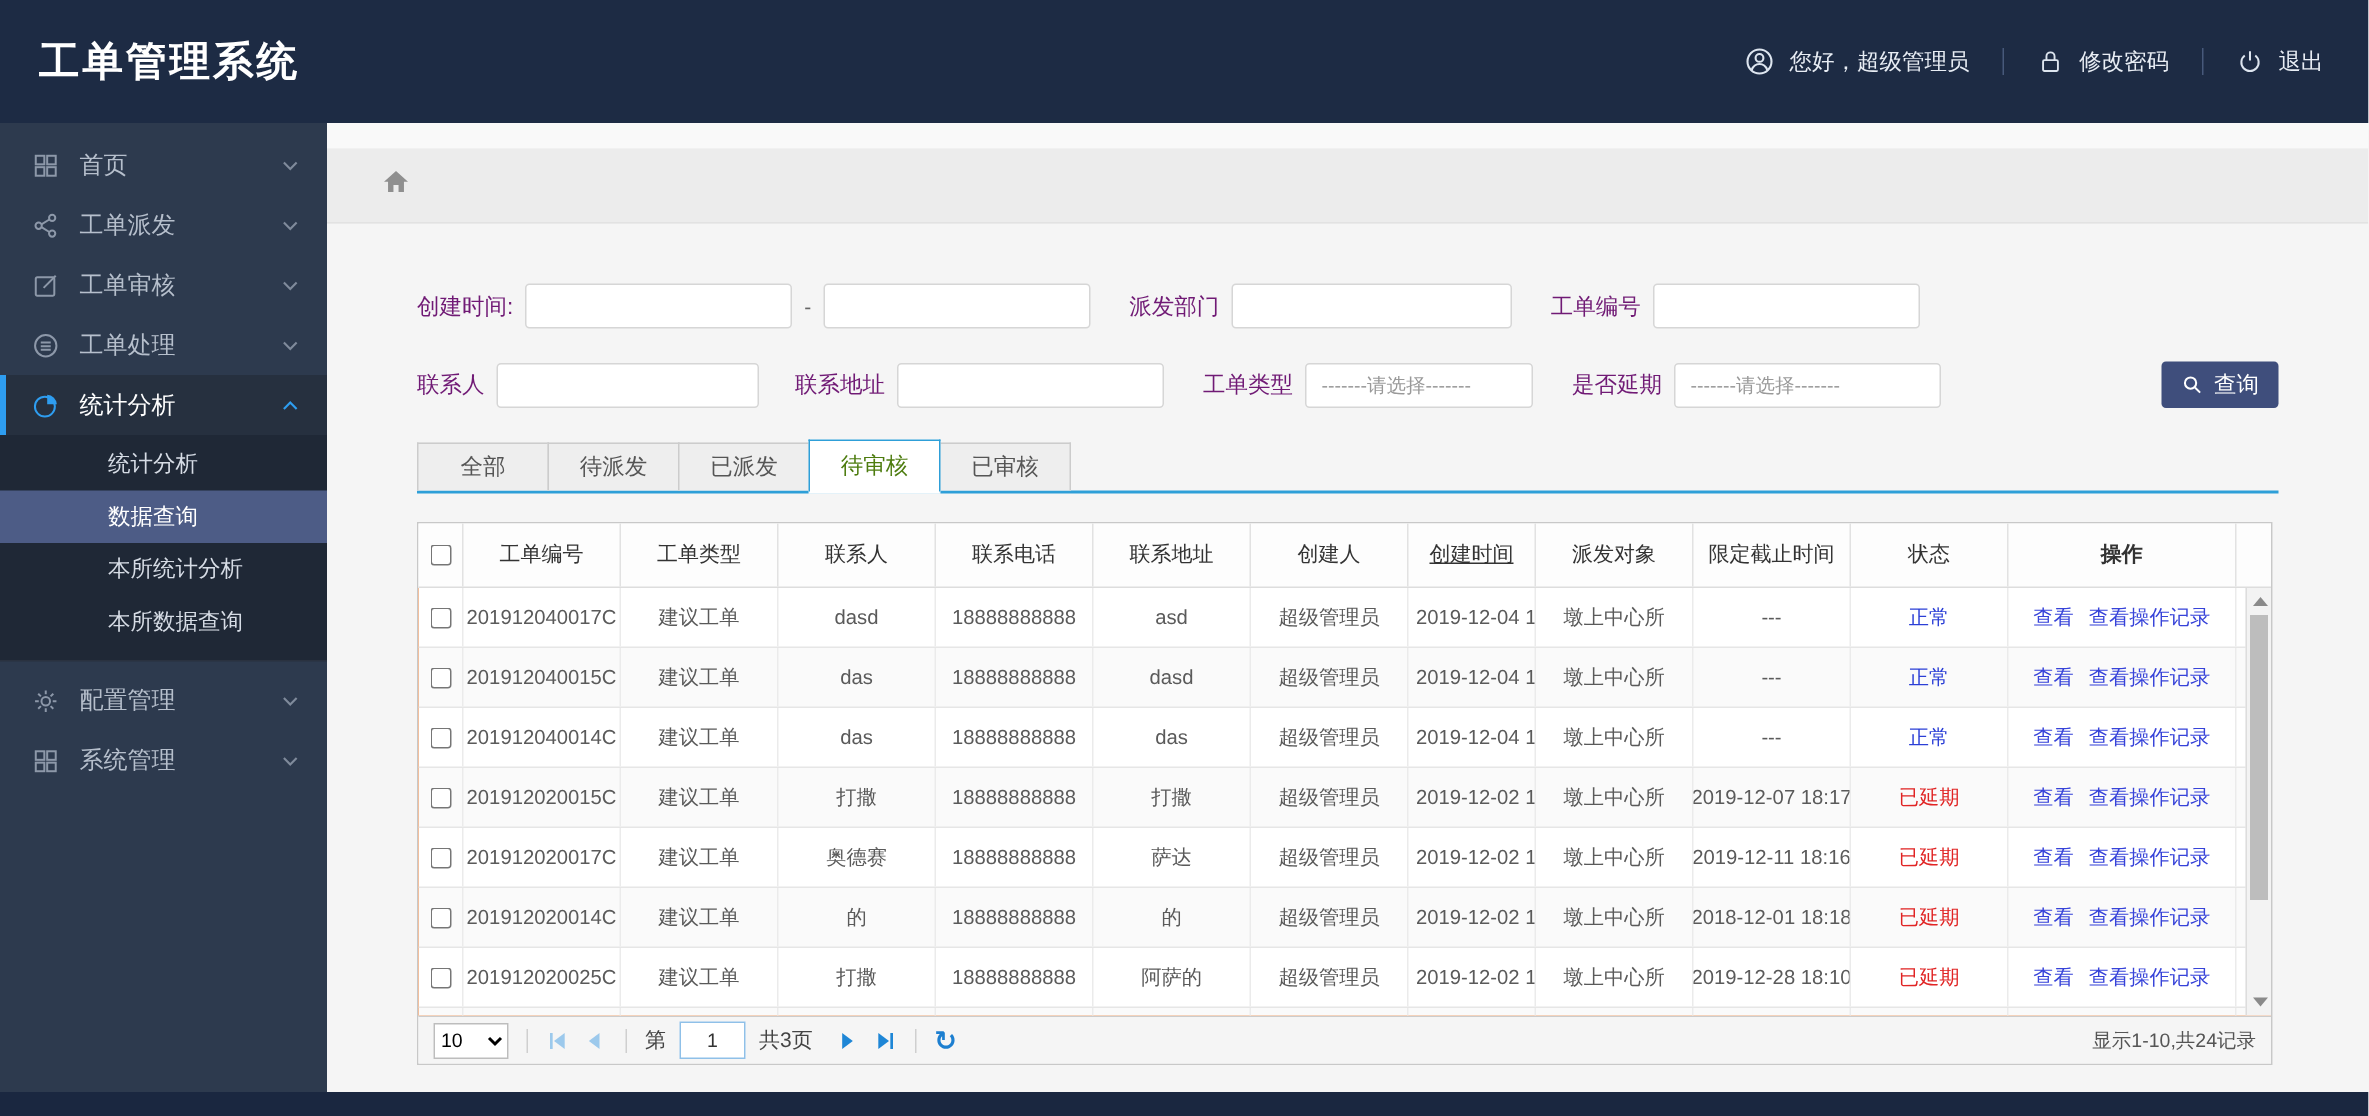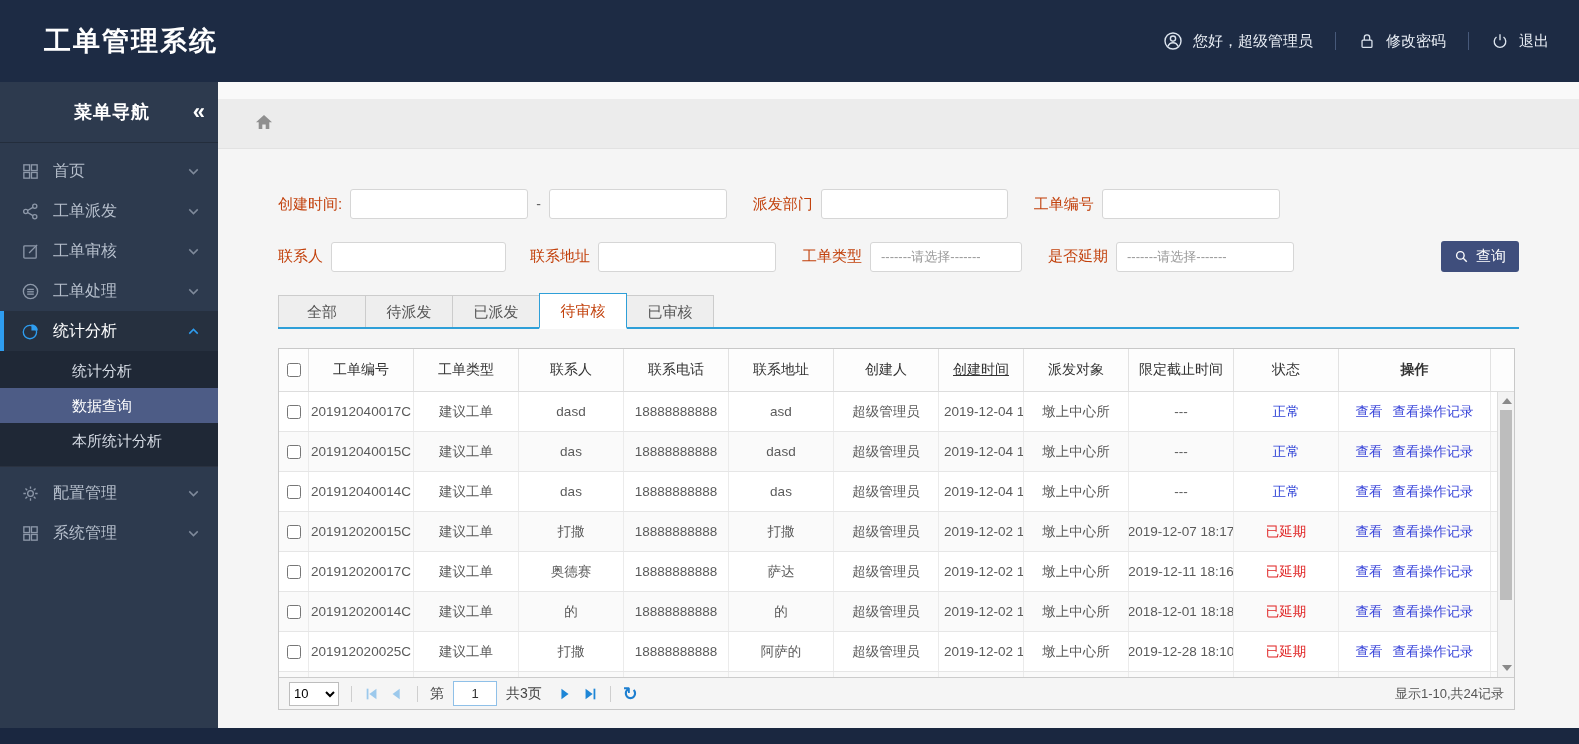--- a/index.html
+++ b/index.html
@@ -3,21 +3,21 @@
 <meta charset="utf-8">
 <style>
   html,body{margin:0;padding:0;}
   body{
     width:1579px;height:744px;position:relative;overflow:hidden;
     background:#f5f5f5;
     font-family:"Liberation Sans","DejaVu Sans",sans-serif;
   }
   
   .app-header{position:absolute;top:0;left:0;width:1579px;height:82px;background:#1d2b44;display:flex;align-items:center;z-index:6;}
-  .app-title{color:#ffffff;font-size:27px;font-weight:bold;margin-left:44px;letter-spacing:2px;}
+  .app-title{color:#ffffff;font-size:27px;font-weight:bold;margin-left:26px;letter-spacing:2px;}
   .header-right{margin-left:auto;margin-right:30px;display:flex;align-items:center;color:#e8edf4;font-size:15px;}
   .hgroup{display:flex;align-items:center;gap:10px;cursor:pointer;}
   .hicon{display:flex;align-items:center;}
   .hicon svg{stroke:#dde5ef;}
   .hsep{width:1px;height:18px;background:#47597a;margin:0 22px;}
   
   .sidebar{position:absolute;top:82px;left:0;width:218px;height:646px;background:#2d3a4e;z-index:5;}
   .side-head{height:60px;display:flex;align-items:center;border-bottom:1px solid rgba(0,0,0,.22);}
   .side-head .t{font-size:18px;font-weight:bold;color:#ffffff;margin-left:74px;letter-spacing:1px;}
   .collapse{margin-left:auto;margin-right:16px;color:#ffffff;font-size:22px;font-weight:bold;letter-spacing:-3px;cursor:pointer;line-height:1;}
@@ -35,34 +35,34 @@
   .sub-item.active{background:#4d5c86;color:#ffffff;}
   
   .main{position:absolute;left:218px;top:82px;width:1361px;height:646px;background:#f5f5f5;overflow:hidden;}
   .strip{height:17px;background:#f9f9f9;}
   .crumb{height:49px;background:#ececec;border-bottom:1px solid #e2e2e2;display:flex;align-items:center;padding-left:36px;color:#8f8f8f;}
   .content{margin:0 60px;}
   
   .frow{display:flex;align-items:center;}
   .frow1{margin-top:40px;}
   .frow2{margin-top:22px;}
-  .flabel{font-size:15px;color:#c2410c;white-space:nowrap;}
+  .flabel{font-size:15px;color:#701a75;white-space:nowrap;}
   .tinput{height:30px;border:1px solid #d6d6d6;border-radius:3px;background:#fff;box-sizing:border-box;font-size:14px;padding:0 8px;color:#333;outline:none;}
   .datewrap{position:relative;width:178px;margin-left:8px;}
   .datewrap .tinput{width:178px;padding-right:32px;}
   .cal-ic{position:absolute;right:7px;top:6px;color:#b3b3b3;pointer-events:none;}
   .dash{margin:0 8px;color:#666;font-size:14px;}
   .selectbox{height:30px;border:1px solid #d6d6d6;border-radius:3px;background:#fff;display:flex;align-items:center;padding:0 26px 0 10px;font-size:13px;color:#999;position:relative;box-sizing:border-box;cursor:pointer;}
   .selectbox .sel-chev{position:absolute;right:7px;top:7px;color:#b3b3b3;}
   .search-btn{margin-left:auto;width:78px;height:31px;background:#3f4e7c;color:#fff;border:none;border-radius:3px;font-size:15px;display:flex;align-items:center;justify-content:center;gap:7px;cursor:pointer;}
   .search-btn svg{stroke:#fff;}
   
   .tabs{display:flex;margin-top:21px;border-bottom:2px solid #2e9fd8;align-items:flex-end;}
   .tab{width:88px;height:32px;line-height:31px;text-align:center;font-size:15px;color:#555;background:#eeeeee;border:1px solid #cccccc;border-bottom:none;box-sizing:border-box;cursor:pointer;margin-right:-1px;}
-  .tab.active{position:relative;margin-bottom:-2px;height:36px;line-height:33px;border:1px solid #2e9fd8;border-bottom:2px solid #ffffff;background:#ffffff;color:#c2410c;z-index:2;}
+  .tab.active{position:relative;margin-bottom:-2px;height:36px;line-height:33px;border:1px solid #2e9fd8;border-bottom:2px solid #ffffff;background:#ffffff;color:#4d7c0f;z-index:2;}
   
   .table-wrap{margin-top:19px;border:1px solid #c8c8c8;background:#fff;width:1237px;box-sizing:border-box;}
   .thead{display:flex;height:42px;border-bottom:1px solid #dddddd;background:#fdfdfd;}
   .th{display:flex;align-items:center;justify-content:center;font-size:14px;color:#333;border-right:1px solid #e2e2e2;box-sizing:border-box;height:100%;flex-shrink:0;}
   .th.fill,.td.fill{flex:1 1 auto;border-right:none;}
   .tbody{position:relative;height:285px;overflow:hidden;background:#f97316;}
   .trow{display:flex;height:39px;border-bottom:1px solid #e6e6e6;box-sizing:content-box;background:#fff;}
   .trow:nth-child(even){background:#fafafa;}
   .td{display:flex;align-items:center;justify-content:center;font-size:13.5px;color:#5a5a5a;border-right:1px solid #ebebeb;box-sizing:border-box;overflow:hidden;white-space:nowrap;flex-shrink:0;}
   .td.leftal{justify-content:flex-start;padding-left:5px;}
@@ -122,24 +122,20 @@
             <path d="M6.1 5.6a6.4 6.4 0 1 0 7.8 0"></path>
             <line x1="10" y1="2.4" x2="10" y2="9.2"></line>
           </svg>
       </span>
       <span>退出</span>
     </div>
   </div>
 </header>
 
 <aside class="sidebar">
-  <div class="side-head">
-    <span class="t">菜单导航</span>
-    <span class="collapse">«</span>
-  </div>
   <nav id="sidebar-menu">
       <div class="side-item">
         <span class="ic">
           <svg width="19" height="19" viewBox="0 0 20 20" fill="none" stroke="currentColor" stroke-width="1.4">
             <rect x="3" y="3" width="6" height="6"></rect>
             <rect x="11" y="3" width="6" height="6"></rect>
             <rect x="3" y="11" width="6" height="6"></rect>
             <rect x="11" y="11" width="6" height="6"></rect>
           </svg>
         </span>
@@ -208,20 +204,21 @@
         <span class="chev">
           <svg width="17" height="17" viewBox="0 0 20 20" fill="none" stroke="currentColor" stroke-width="1.7">
             <polyline points="5,12.5 10,7.5 15,12.5"></polyline>
           </svg>
         </span>
       </div>
       <div class="submenu">
         <div class="sub-item">统计分析</div>
         <div class="sub-item active">数据查询</div>
         <div class="sub-item">本所统计分析</div>
+        <div class="sub-item">本所数据查询</div>
       </div>
       <div class="side-item">
         <span class="ic">
           <svg width="19" height="19" viewBox="0 0 20 20" fill="none" stroke="currentColor" stroke-width="1.4">
             <circle cx="10" cy="10" r="3"></circle>
             <path d="M10 2.5v2.6M10 14.9v2.6M2.5 10h2.6M14.9 10h2.6M4.7 4.7l1.9 1.9M13.4 13.4l1.9 1.9M15.3 4.7l-1.9 1.9M6.6 13.4l-1.9 1.9"></path>
           </svg>
         </span>
         <span class="lbl">配置管理</span>
         <span class="chev">

